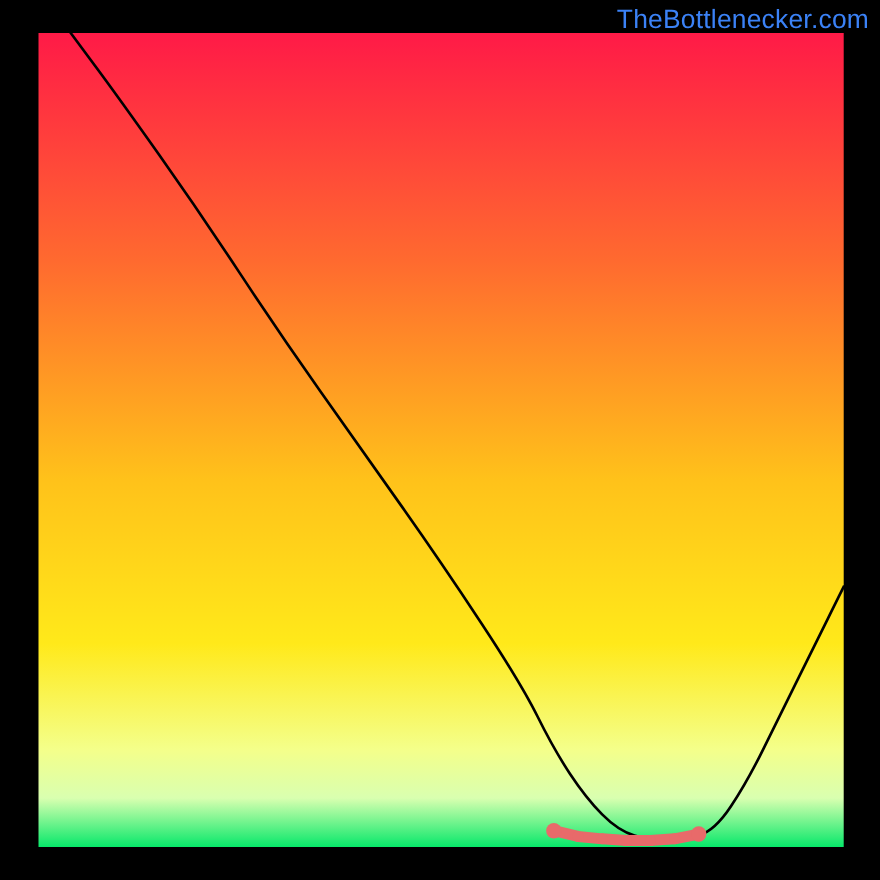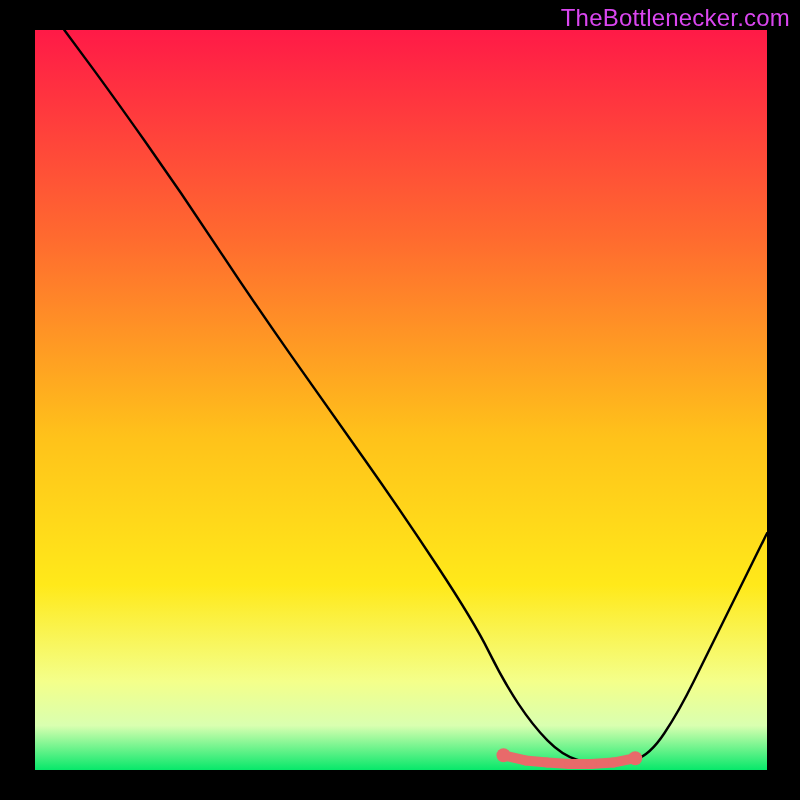--- a/index.html
+++ b/index.html
@@ -16,21 +16,21 @@
     left: 0;
     top: 0;
     width: 800px;
     height: 800px;
     background: #000000;
   }
   .watermark {
     position: absolute;
     top: 4px;
     right: 10px;
-    color: #d946ef;
+    color: #3b82f6;
     font-size: 24px;
     font-weight: 500;
     letter-spacing: 0.2px;
   }
   svg.plot {
     position: absolute;
     left: 0;
     top: 0;
   }
 </style>

